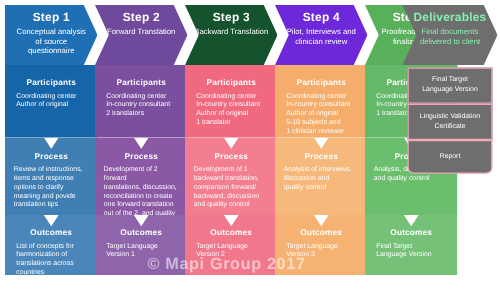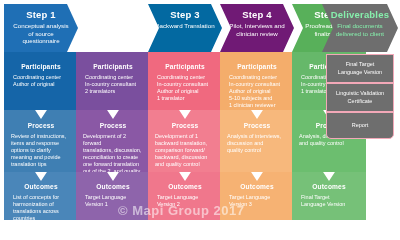--- a/index.html
+++ b/index.html
@@ -88,20 +88,24 @@
       <div class="sec-body">
           <span class="ln">List of concepts for</span>
           <span class="ln">harmonization of</span>
           <span class="ln">translations across</span>
           <span class="ln">countries</span>
         </div>
     </div>
   </div>
 
   <div class="col" id="c1" style="left:76px;width:74px;">
+    <div class="band band-head chev" style="background: rgb(111, 74, 156);">
+      <div class="step-title">Step 2</div>
+      <div class="step-sub">Forward Translation</div>
+    </div>
     <div class="band band-part" style="background: rgb(122, 79, 158);">
       <div class="sec-title">Participants</div>
       <div class="sec-body">
           <span class="ln">Coordinating center</span>
           <span class="ln">In-country consultant</span>
           <span class="ln">2 translators</span>
         </div>
     </div>
     <div class="band band-proc notch" style="background: rgb(138, 88, 165);">
       <div class="sec-title">Process</div>
@@ -116,21 +120,21 @@
     <div class="band band-out notch" style="background: rgb(142, 100, 171);">
       <div class="sec-title">Outcomes</div>
       <div class="sec-body">
           <span class="ln">Target Language</span>
           <span class="ln">Version 1</span>
         </div>
     </div>
   </div>
 
   <div class="col" id="c2" style="left:148px;width:74px;">
-    <div class="band band-head chev" style="background: #0369a1;">
+    <div class="band band-head chev" style="background: #14532d;">
       <div class="step-title">Step 3</div>
       <div class="step-sub">Backward Translation</div>
     </div>
     <div class="band band-part" style="background: rgb(240, 105, 127);">
       <div class="sec-title">Participants</div>
       <div class="sec-body">
           <span class="ln">Coordinating center</span>
           <span class="ln">In-country consultant</span>
           <span class="ln">Author of original</span>
           <span class="ln">1 translator</span>
@@ -149,21 +153,21 @@
     <div class="band band-out notch" style="background: rgb(240, 119, 140);">
       <div class="sec-title">Outcomes</div>
       <div class="sec-body">
           <span class="ln">Target Language</span>
           <span class="ln">Version 2</span>
         </div>
     </div>
   </div>
 
   <div class="col" id="c3" style="left:220px;width:74px;">
-    <div class="band band-head chev" style="background: #701a75;">
+    <div class="band band-head chev" style="background: #6d28d9;">
       <div class="step-title">Step 4</div>
       <div class="step-sub">Pilot, Interviews and clinician review</div>
     </div>
     <div class="band band-part" style="background: rgb(244, 173, 107);">
       <div class="sec-title">Participants</div>
       <div class="sec-body">
           <span class="ln">Coordinating center</span>
           <span class="ln">In-country consultant</span>
           <span class="ln">Author of original</span>
           <span class="ln">5-10 subjects and</span>

